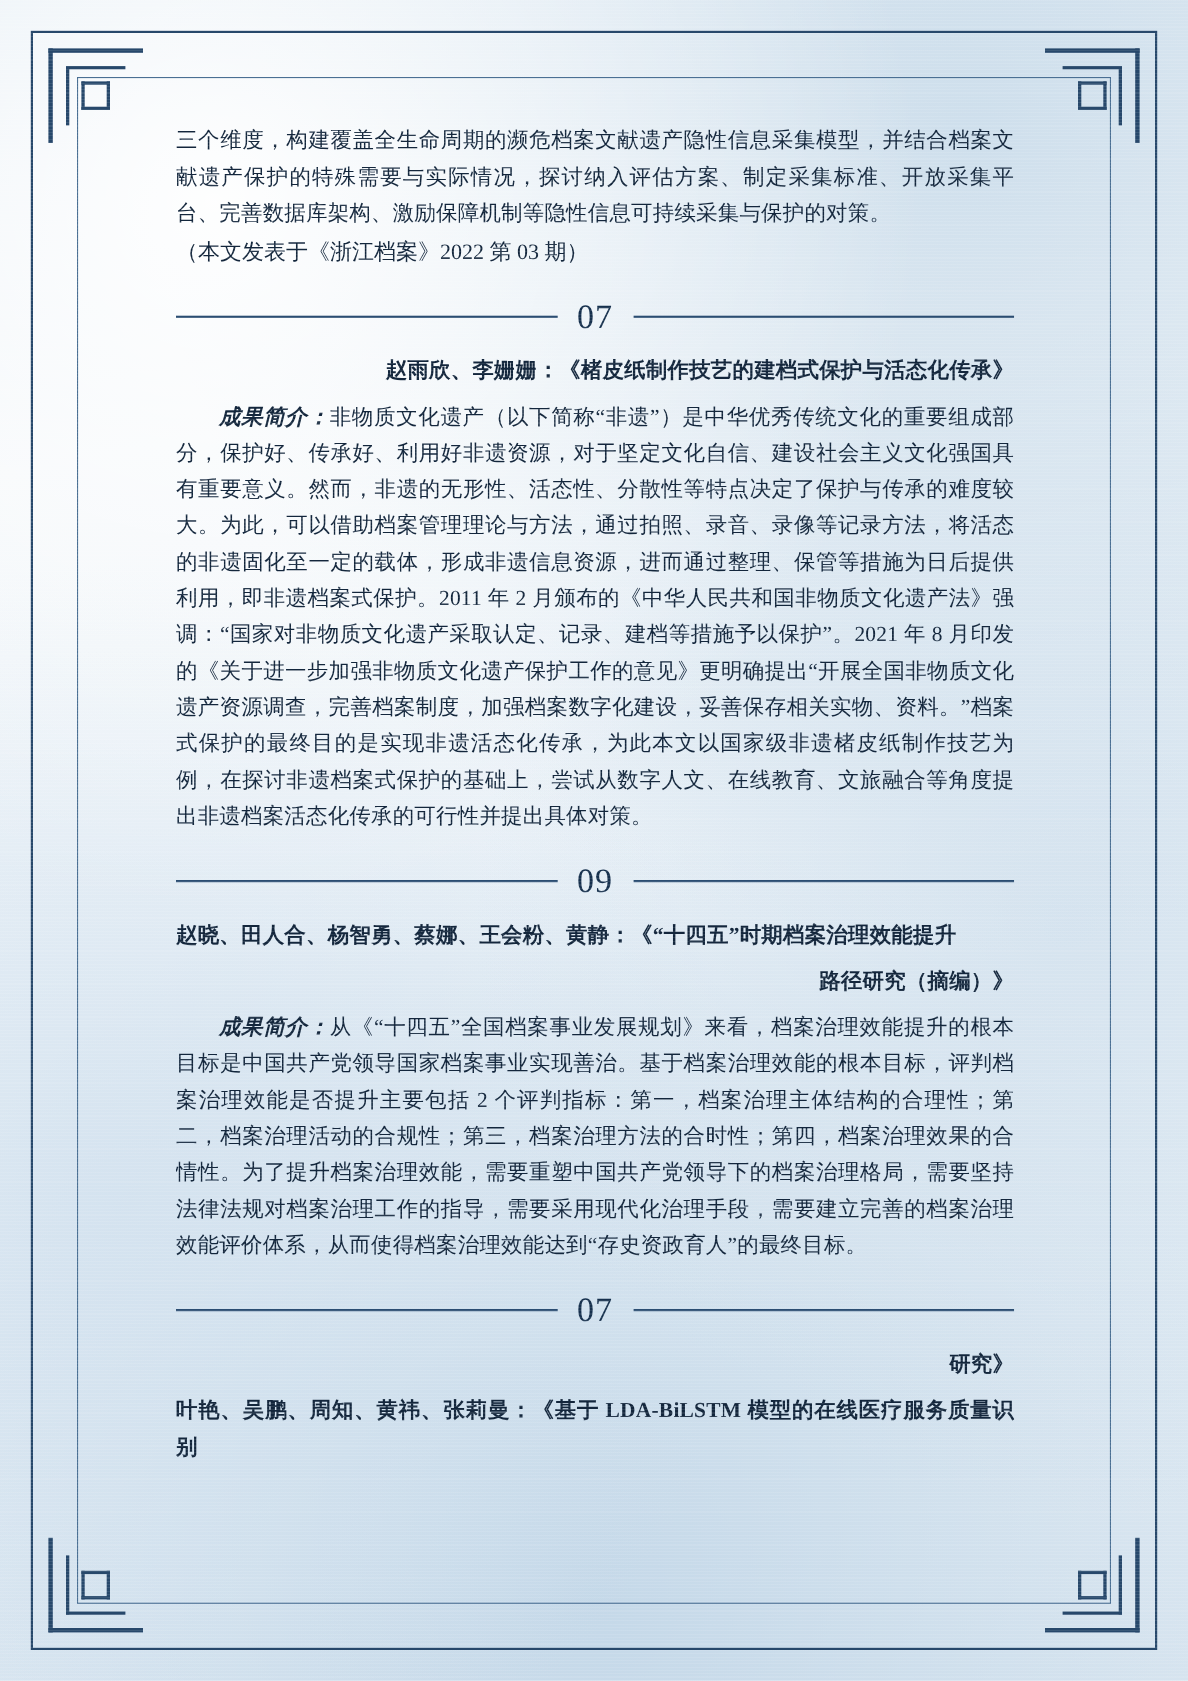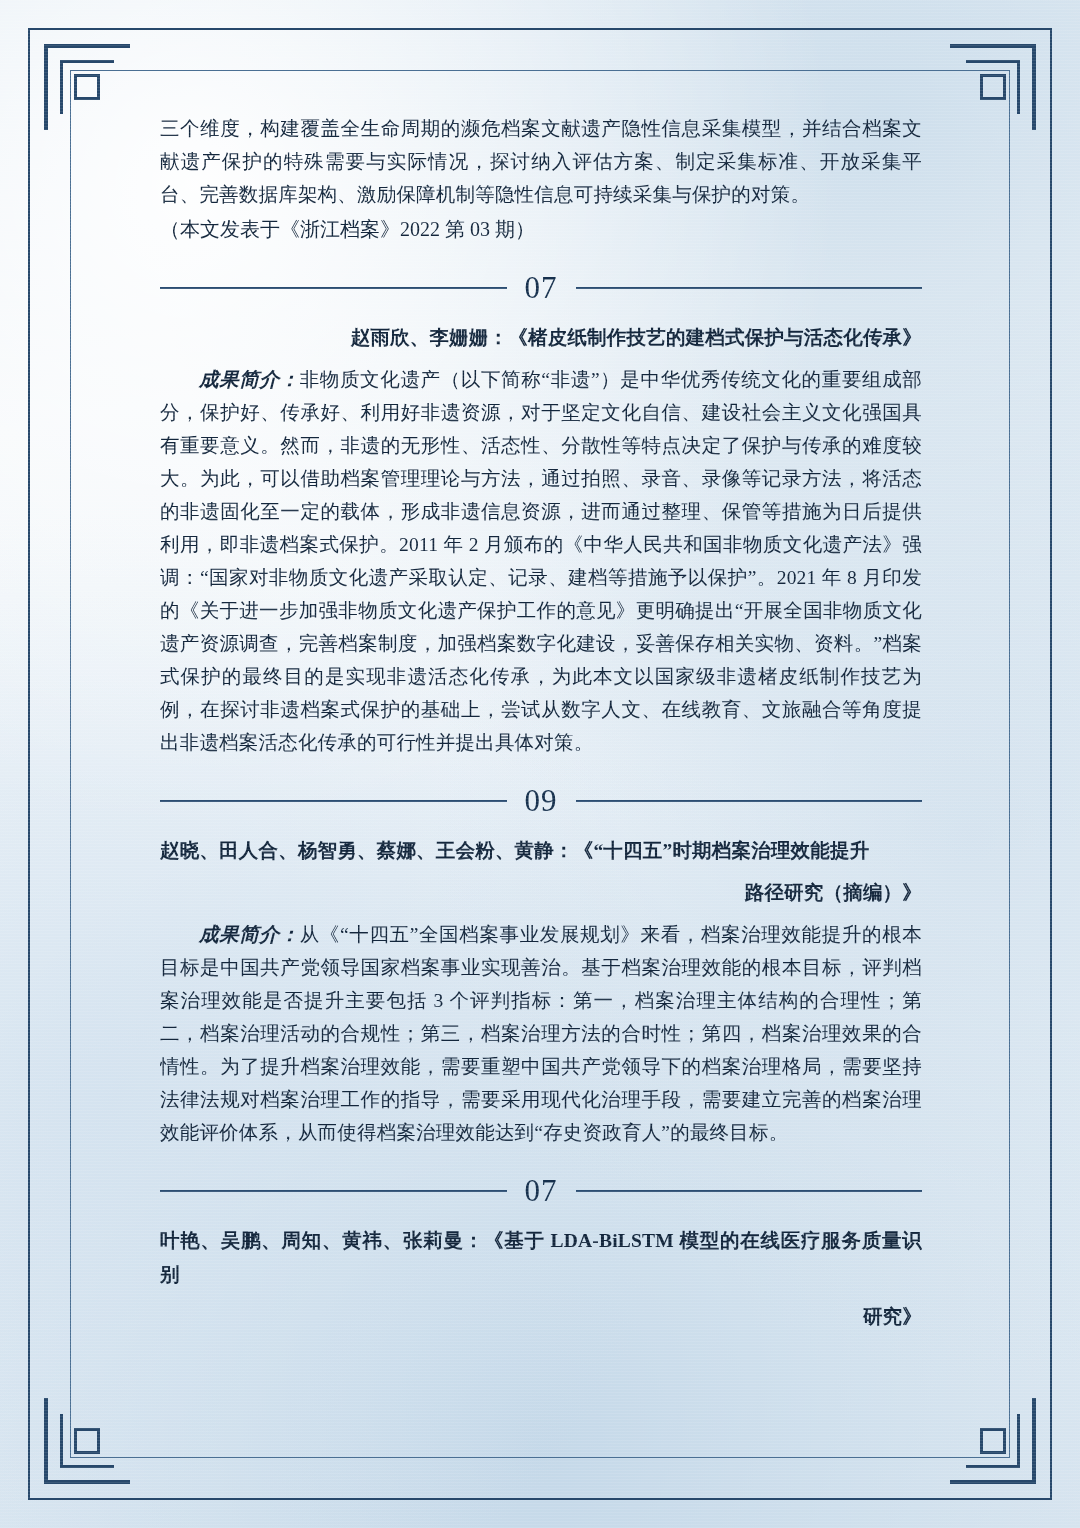--- a/index.html
+++ b/index.html
@@ -209,24 +209,24 @@
     <p class="title">赵雨欣、李姗姗：《楮皮纸制作技艺的建档式保护与活态化传承》</p>
     <p class="body indent"><span class="lead">成果简介：</span><span>非物质文化遗产（以下简称“非遗”）是中华优秀传统文化的重要组成部分，保护好、传承好、利用好非遗资源，对于坚定文化自信、建设社会主义文化强国具有重要意义。然而，非遗的无形性、活态性、分散性等特点决定了保护与传承的难度较大。为此，可以借助档案管理理论与方法，通过拍照、录音、录像等记录方法，将活态的非遗固化至一定的载体，形成非遗信息资源，进而通过整理、保管等措施为日后提供利用，即非遗档案式保护。2011 年 2 月颁布的《中华人民共和国非物质文化遗产法》强调：“国家对非物质文化遗产采取认定、记录、建档等措施予以保护”。2021 年 8 月印发的《关于进一步加强非物质文化遗产保护工作的意见》更明确提出“开展全国非物质文化遗产资源调查，完善档案制度，加强档案数字化建设，妥善保存相关实物、资料。”档案式保护的最终目的是实现非遗活态化传承，为此本文以国家级非遗楮皮纸制作技艺为例，在探讨非遗档案式保护的基础上，尝试从数字人文、在线教育、文旅融合等角度提出非遗档案活态化传承的可行性并提出具体对策。</span></p>
 
     <div class="divider">
       <span class="rule"></span>
       <span class="num">09</span>
       <span class="rule"></span>
     </div>
     <p class="title left">赵晓、田人合、杨智勇、蔡娜、王会粉、黄静：《“十四五”时期档案治理效能提升</p>
     <p class="title">路径研究（摘编）》</p>
-    <p class="body indent"><span class="lead">成果简介：</span><span>从《“十四五”全国档案事业发展规划》来看，档案治理效能提升的根本目标是中国共产党领导国家档案事业实现善治。基于档案治理效能的根本目标，评判档案治理效能是否提升主要包括 3 个评判指标：第一，档案治理主体结构的合理性；第二，档案治理活动的合规性；第三，档案治理方法的合时性；第四，档案治理效果的合情性。为了提升档案治理效能，需要重塑中国共产党领导下的档案治理格局，需要坚持法律法规对档案治理工作的指导，需要采用现代化治理手段，需要建立完善的档案治理效能评价体系，从而使得档案治理效能达到“存史资政育人”的最终目标。</span></p>
+    <p class="body indent"><span class="lead">成果简介：</span><span>从《“十四五”全国档案事业发展规划》来看，档案治理效能提升的根本目标是中国共产党领导国家档案事业实现善治。基于档案治理效能的根本目标，评判档案治理效能是否提升主要包括 2 个评判指标：第一，档案治理主体结构的合理性；第二，档案治理活动的合规性；第三，档案治理方法的合时性；第四，档案治理效果的合情性。为了提升档案治理效能，需要重塑中国共产党领导下的档案治理格局，需要坚持法律法规对档案治理工作的指导，需要采用现代化治理手段，需要建立完善的档案治理效能评价体系，从而使得档案治理效能达到“存史资政育人”的最终目标。</span></p>
 
     <div class="divider">
       <span class="rule"></span>
       <span class="num">07</span>
       <span class="rule"></span>
     </div>
+    <p class="title">研究》</p>
     <p class="title left">叶艳、吴鹏、周知、黄祎、张莉曼：《基于 LDA-BiLSTM 模型的在线医疗服务质量识别</p>
-    <p class="title">研究》</p>
 
   </div>
 </div>
 
 </body></html>

